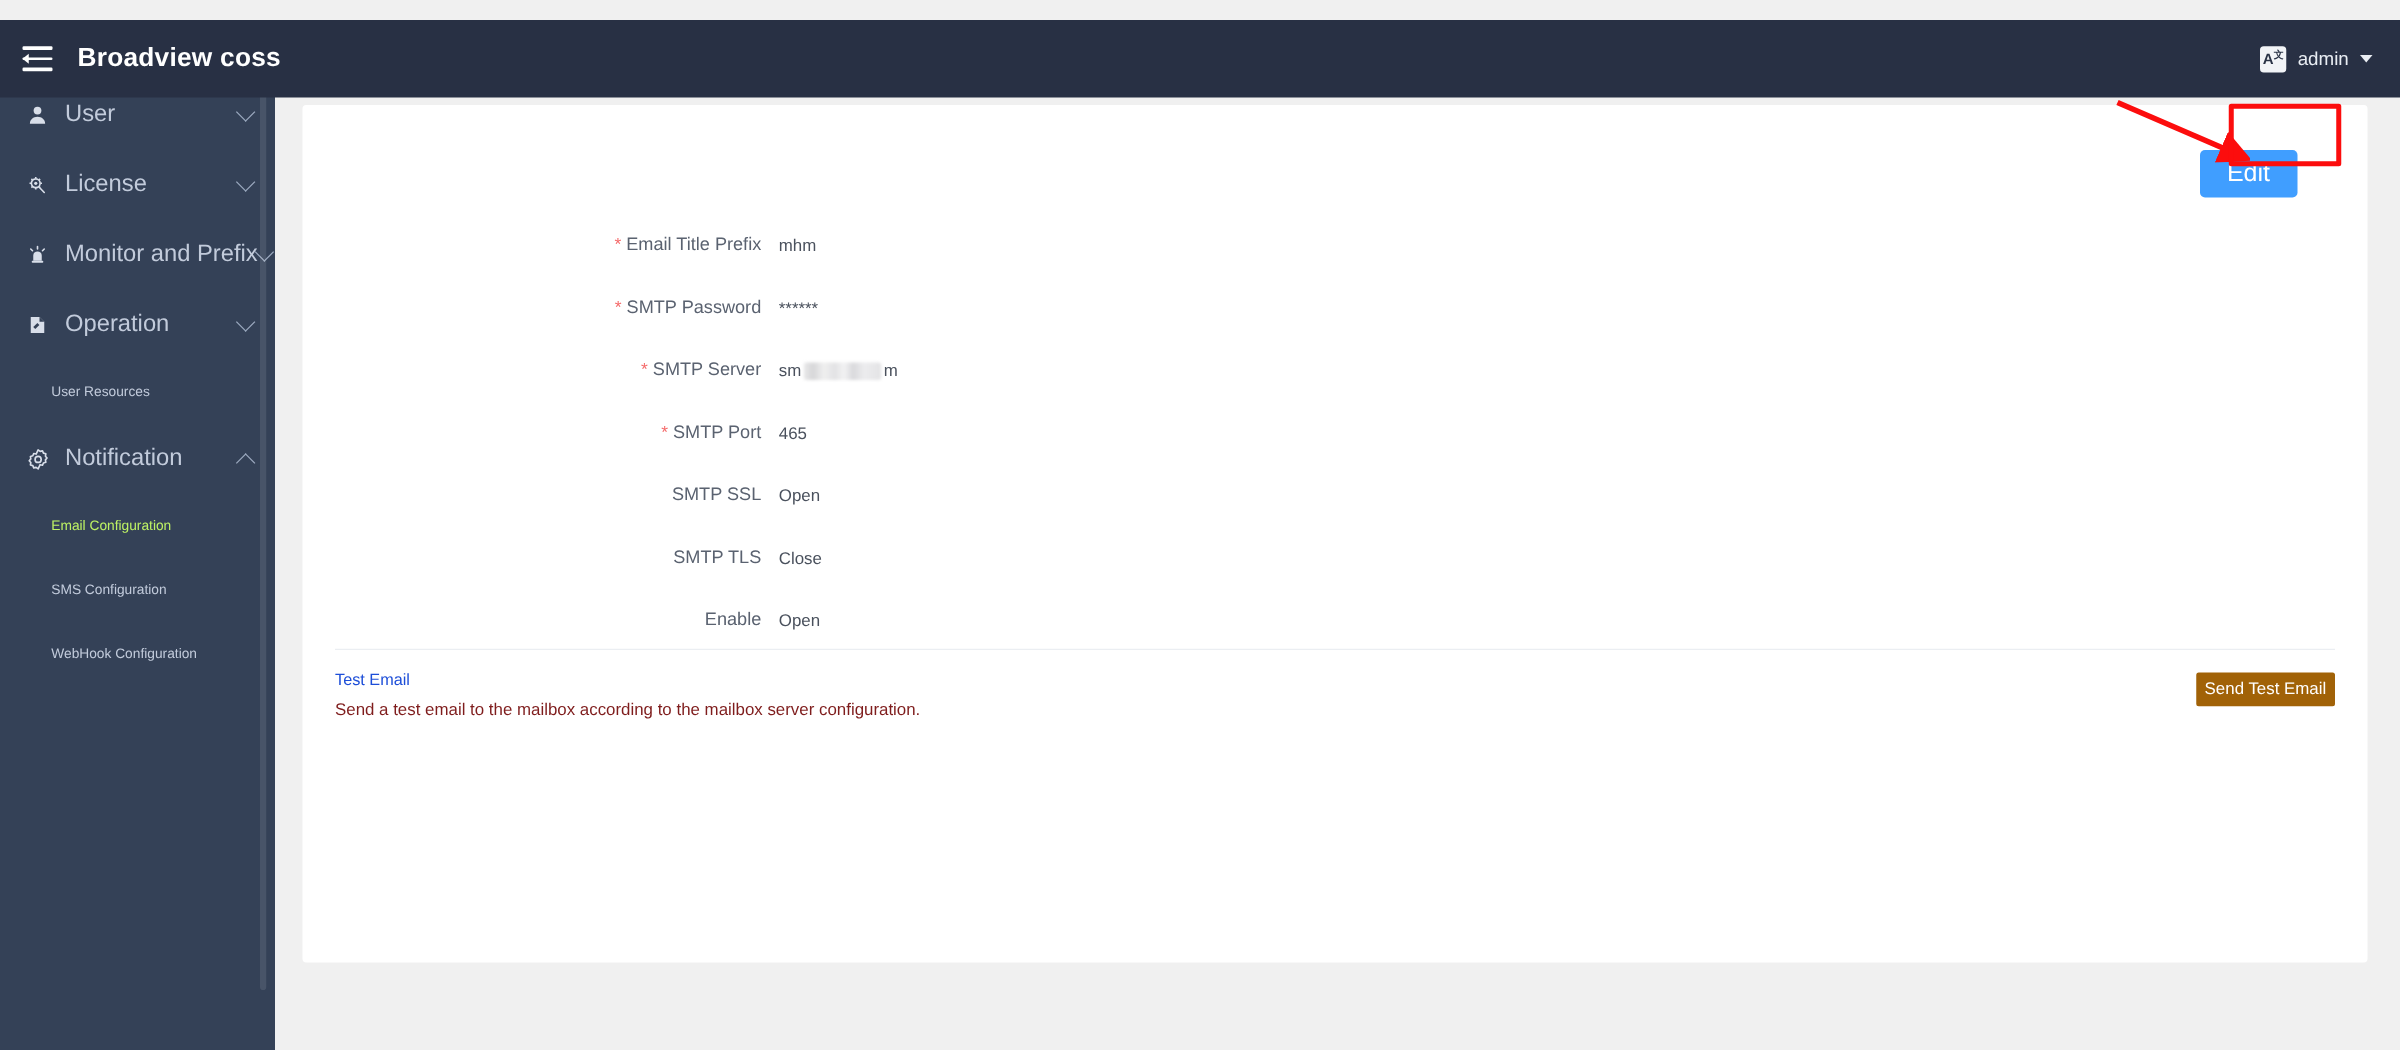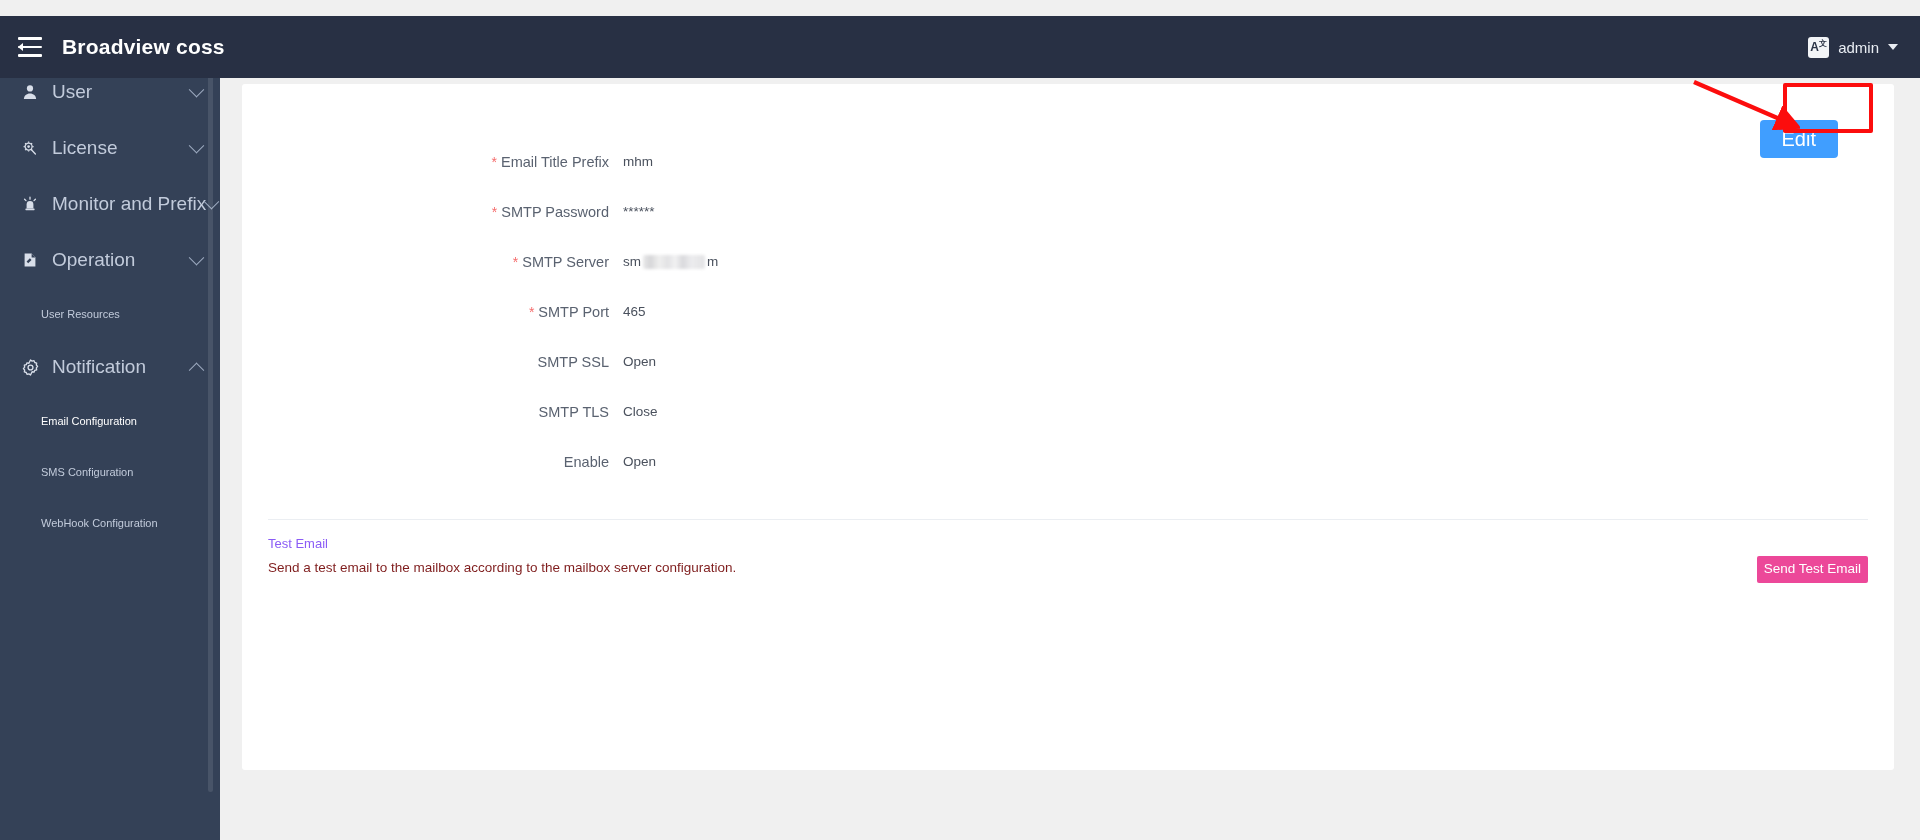--- a/index.html
+++ b/index.html
@@ -85,21 +85,21 @@
     width: 11px; height: 11px; flex: none; margin-left: auto;
     border-right: 1.6px solid #9dabc1; border-bottom: 1.6px solid #9dabc1;
     transform: rotate(45deg) translate(-2px,-2px);
   }
   .chev.up { transform: rotate(-135deg) translate(-2px,-2px); }
   .sub-item {
     height: 51px; display: flex; align-items: center;
     padding-left: 41px; cursor: pointer;
     color: #c2cbdb; font-size: 11px;
   }
-  .sub-item.active { color: #ffffff; }
+  .sub-item.active { color: #bef264; }
 
   
   .main {
     position: absolute; top: 62px; left: 220px;
     width: 1700px; height: 778px; background: #f0f0f0;
     padding: 22px 26px 0 22px;
   }
   .card {
     width: 1652px; height: 686px; background: #ffffff;
     border-radius: 3px; position: relative;
@@ -111,21 +111,21 @@
     position: absolute; right: 56px; top: 36px;
     background: #409eff; color: #fff; border: none;
     font-size: 20px; font-family: "Liberation Sans", sans-serif;
     border-radius: 4px; padding: 9px 22px; cursor: pointer;
     line-height: 1;
   }
 
   
   .form { padding-top: 14px; }
   .row {
-    display: flex; align-items: flex-start; height: 50px;
+    display: flex; align-items: flex-end; height: 50px;
   }
   .row-label {
     width: 355px; text-align: right; padding-right: 14px;
     font-size: 14.5px; color: #5a6270; white-space: nowrap;
     position: relative;
   }
   .req {
     color: #f56c6c; margin-right: 4px; font-size: 14px;
   }
   .row-value {
@@ -141,27 +141,27 @@
 
   .divider {
     height: 1px; background: #ebeef2; margin: 15px 0 0 0;
     width: 1600px; margin-left: 0;
   }
 
   .test-block {
     display: flex; align-items: flex-start; padding-top: 16px;
   }
   .test-texts { flex: 1; }
-  .test-title { font-size: 13px; color: #8b5cf6; margin-bottom: 9px; }
+  .test-title { font-size: 13px; color: #1d4ed8; margin-bottom: 9px; }
   .test-desc  { font-size: 13.5px; color: #7f1d1d; }
   .send-btn {
-    background: #ec4899; color: #fff; border: none;
+    background: #a16207; color: #fff; border: none;
     font-size: 13.5px; font-family: "Liberation Sans", sans-serif;
     border-radius: 2px; padding: 5px 7px; cursor: pointer;
-    margin-top: 20px; line-height: 1.25; white-space: nowrap;
+    margin-top: 2px; line-height: 1.25; white-space: nowrap;
   }
 
   
   .annot-box {
     position: absolute; left: 1783px; top: 83px;
     width: 90px; height: 50px;
     border: 4px solid #fc0d0d; border-radius: 2px;
     pointer-events: none; z-index: 40;
   }
   .annot-arrow {

